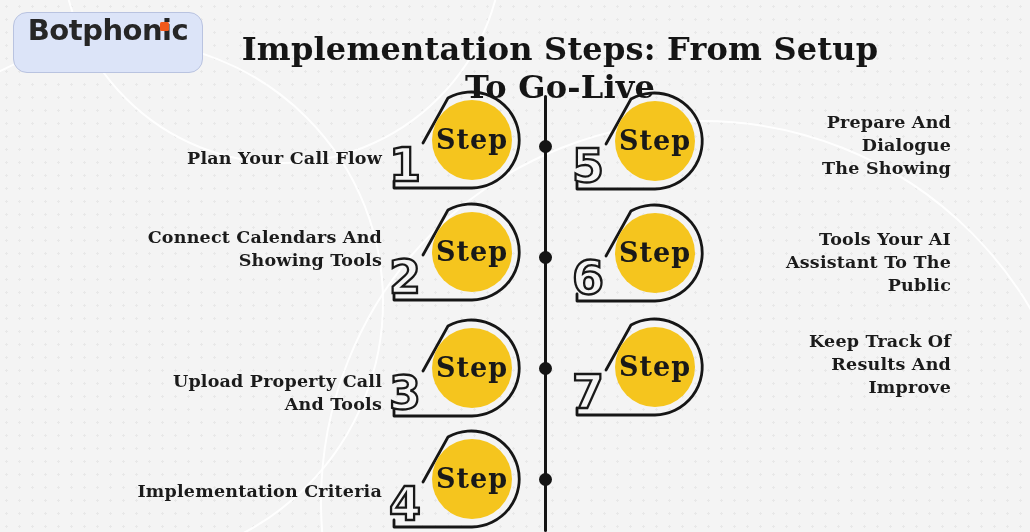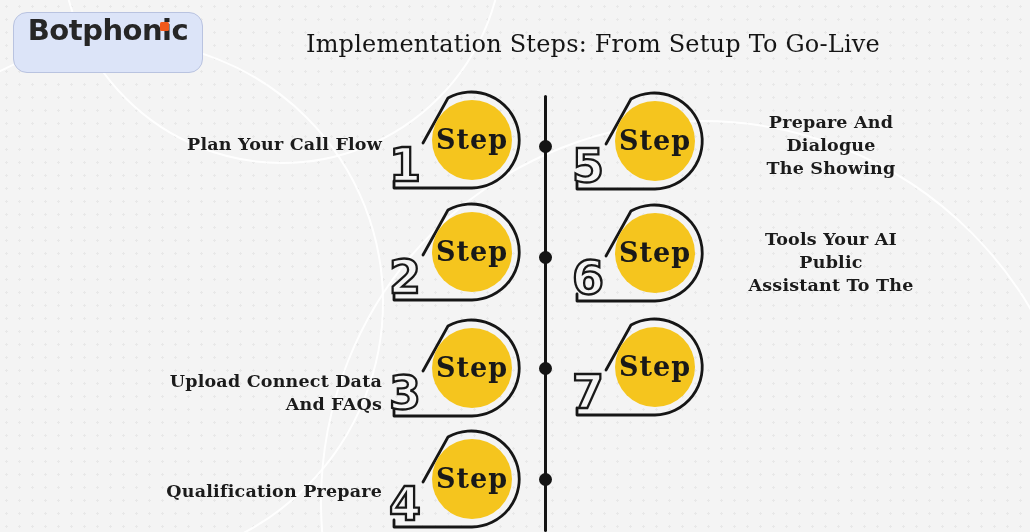--- a/index.html
+++ b/index.html
@@ -23,43 +23,43 @@
   .logo-text{
     font-family:"DejaVu Sans", sans-serif;font-weight:bold;font-size:29px;
     color:#262626;letter-spacing:-0.5px;
   }
   .logo-dot{
     position:absolute;left:146px;top:9px;width:9px;height:9px;
     background:#F2591B;border-radius:1.5px;
   }
 
   .title{
-    position:absolute;left:240px;top:30px;width:640px;text-align:right;
-    font-weight:normal;font-size:24px;color:#151515;letter-spacing:.2px;
+    position:absolute;left:240px;top:30px;width:640px;text-align:center;
+    font-weight:bold;font-size:32px;color:#151515;letter-spacing:.2px;
   }
 
   .vline{position:absolute;left:544px;top:95px;width:3px;height:437px;background:#141414;border-radius:2px;}
   .vdot{position:absolute;left:539px;width:13px;height:13px;border-radius:50%;background:#141414;}
 
   .bubble{position:absolute;width:190px;height:124px;}
   .badge-text{font-family:"DejaVu Serif", serif;font-weight:bold;}
 
   .num{
     position:absolute;width:60px;text-align:center;
     font-family:"DejaVu Sans", sans-serif;font-weight:bold;
     font-size:46px;line-height:46px;color:#f5f5f5;
     -webkit-text-stroke:2.3px #191919;
   }
 
   .lbl{
     position:absolute;font-weight:bold;font-size:17.5px;line-height:23px;
     color:#1b1b1b;letter-spacing:.2px;
   }
   .lbl-left{left:60px;width:322px;text-align:right;}
-  .lbl-right{left:711px;width:240px;text-align:center;}
+  .lbl-right{left:711px;width:240px;text-align:right;}
 </style>
 </head>
 <body>
 
 <div class="stage">
 
   <div class="curve c1"></div>
   <div class="curve c2"></div>
   <div class="curve c3"></div>
 
@@ -113,35 +113,44 @@
   </svg>
 
   <div class="num" style="left:375px;top:142px">1</div>
   <div class="num" style="left:375px;top:254px">2</div>
   <div class="num" style="left:375px;top:370px">3</div>
   <div class="num" style="left:375px;top:481px">4</div>
   <div class="num" style="left:558px;top:143px">5</div>
   <div class="num" style="left:558px;top:255px">6</div>
   <div class="num" style="left:558px;top:369px">7</div>
 
-  <div class="lbl lbl-left" style="top:133px">
+  <div class="lbl lbl-left" style="top:147px">
     <div>Plan Your Call Flow</div>
     <div></div>
   </div>
+  <div class="lbl lbl-left" style="top:226px">
+    <div>Connect Calendars And</div>
+    <div>Showing Tools</div>
+  </div>
   <div class="lbl lbl-left" style="top:370px">
-    <div>Upload Connect Data</div>
-    <div>And FAQs</div>
+    <div>Upload Property Call</div>
+    <div>And Tools</div>
   </div>
   <div class="lbl lbl-left" style="top:480px">
-    <div>Qualification Prepare</div>
+    <div>Implementation Criteria</div>
   </div>
   <div class="lbl lbl-right" style="top:111px">
     <div>Prepare And</div>
     <div>Dialogue</div>
     <div>The Showing</div>
   </div>
   <div class="lbl lbl-right" style="top:228px">
     <div>Tools Your AI</div>
+    <div>Assistant To The</div>
     <div>Public</div>
-    <div>Assistant To The</div>
+  </div>
+  <div class="lbl lbl-right" style="top:330px">
+    <div>Keep Track Of</div>
+    <div>Results And</div>
+    <div>Improve</div>
   </div>
 
 </div>
 
 </body></html>

